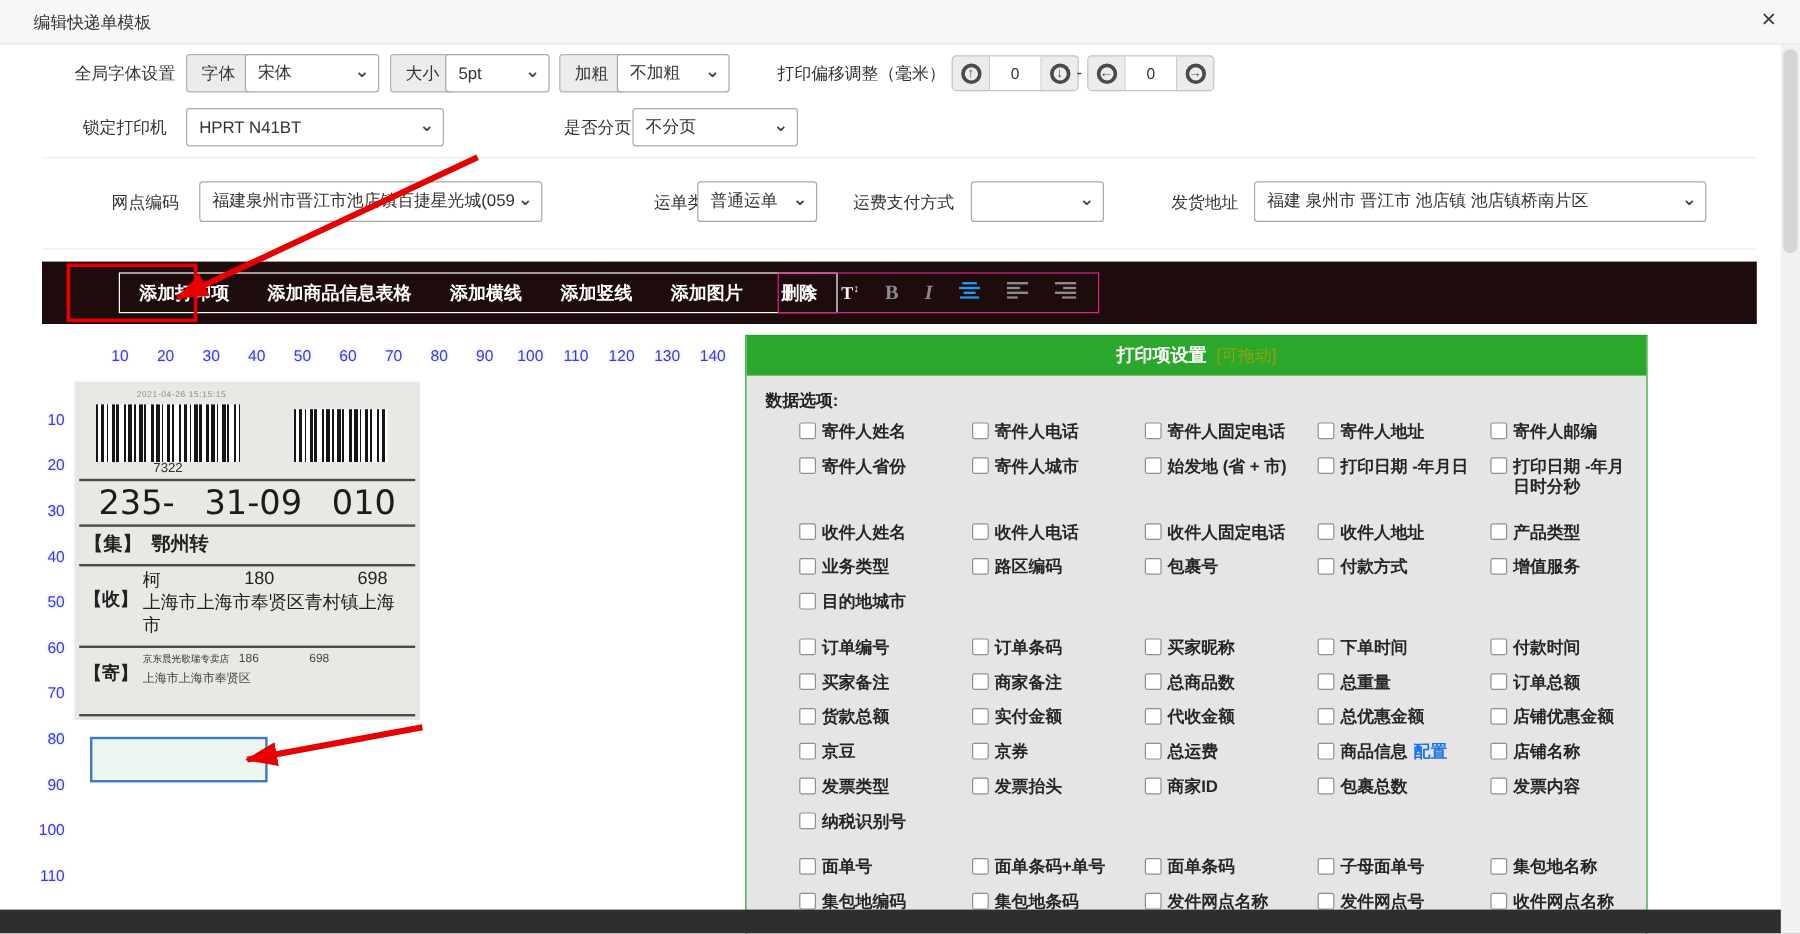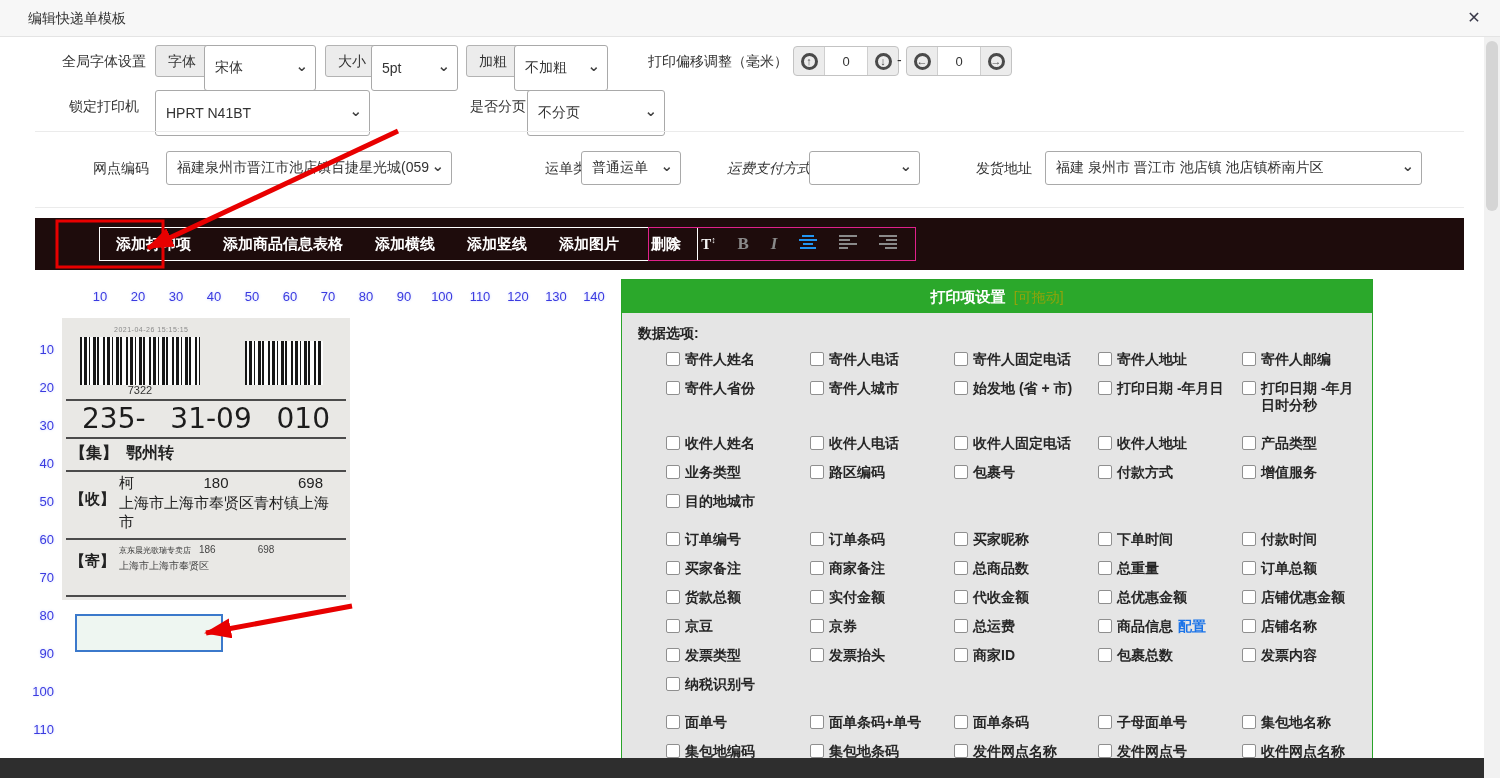--- a/index.html
+++ b/index.html
@@ -13,21 +13,21 @@
   .titlebar .title{position:absolute;left:28px;top:0;line-height:36px;font-size:14px;color:#333;}
   .titlebar .close{position:absolute;right:12px;top:0;width:28px;height:36px;line-height:36px;
     text-align:center;font-size:16px;font-weight:bold;color:#3a3a4a;cursor:pointer;}
   
   .scroll-track{position:absolute;left:1484px;top:37px;width:16px;height:741px;background:#f1f1f1;z-index:35;}
   .scroll-thumb{position:absolute;left:2px;top:4px;width:12px;height:170px;background:#d5d5d5;border-radius:6px;}
   
   .flabel{position:absolute;font-size:14px;color:#333;line-height:32px;white-space:nowrap;}
   .gbtn{position:absolute;height:32px;background:#ececec;border:1px solid #b3b3b3;border-radius:3px;
     font-size:14px;color:#333;text-align:center;box-sizing:border-box;line-height:30px;padding:0 12px;}
-  .sel{position:absolute;height:46px;background:#fff;border:1px solid #a9a9a9;border-radius:3px;
+  .sel{position:absolute;height:32px;background:#fff;border:1px solid #a9a9a9;border-radius:3px;
     box-sizing:border-box;font-size:14px;color:#333;display:flex;align-items:center;
     padding:0 24px 0 10px;white-space:nowrap;overflow:hidden;}
   .sel .chev{position:absolute;right:7px;top:50%;transform:translateY(-62%);font-size:15px;
     font-weight:bold;color:#444;}
   .divider{position:absolute;left:35px;width:1429px;height:1px;background:#ebebeb;}
   
   .spin{position:absolute;height:30px;display:flex;align-items:stretch;background:#ececec;
     border:1px solid #c3c3c3;border-radius:4px;box-sizing:border-box;overflow:hidden;}
   .spin-btn{width:30px;border:none;background:transparent;display:flex;align-items:center;
     justify-content:center;padding:0;cursor:pointer;}
@@ -182,21 +182,21 @@
 <span class="flabel" style="left:93px;top:152px;">网点编码</span>
 <div class="sel" style="left:166px;top:151px;width:286px;height:34px;">
   <span>福建泉州市晋江市池店镇百捷星光城(059</span>
   <span class="chev">⌄</span>
 </div>
 <span class="flabel" style="left:521px;top:152px;margin-left:24px;">运单类型</span>
 <div class="sel" style="left:581px;top:151px;width:100px;height:34px;">
   <span>普通运单</span>
   <span class="chev">⌄</span>
 </div>
-<span class="flabel" style="left:727px;top:152px;font-style:italic;">运费支付方式</span>
+<span class="flabel" style="left:711px;top:152px;">运费支付方式</span>
 <div class="sel" style="left:809px;top:151px;width:111px;height:34px;">
   <span></span>
   <span class="chev">⌄</span>
 </div>
 <span class="flabel" style="left:976px;top:152px;">发货地址</span>
 <div class="sel" style="left:1045px;top:151px;width:377px;height:34px;">
   <span>福建 泉州市 晋江市 池店镇 池店镇桥南片区</span>
   <span class="chev">⌄</span>
 </div>
 <div class="divider" style="top:207px;"></div>

